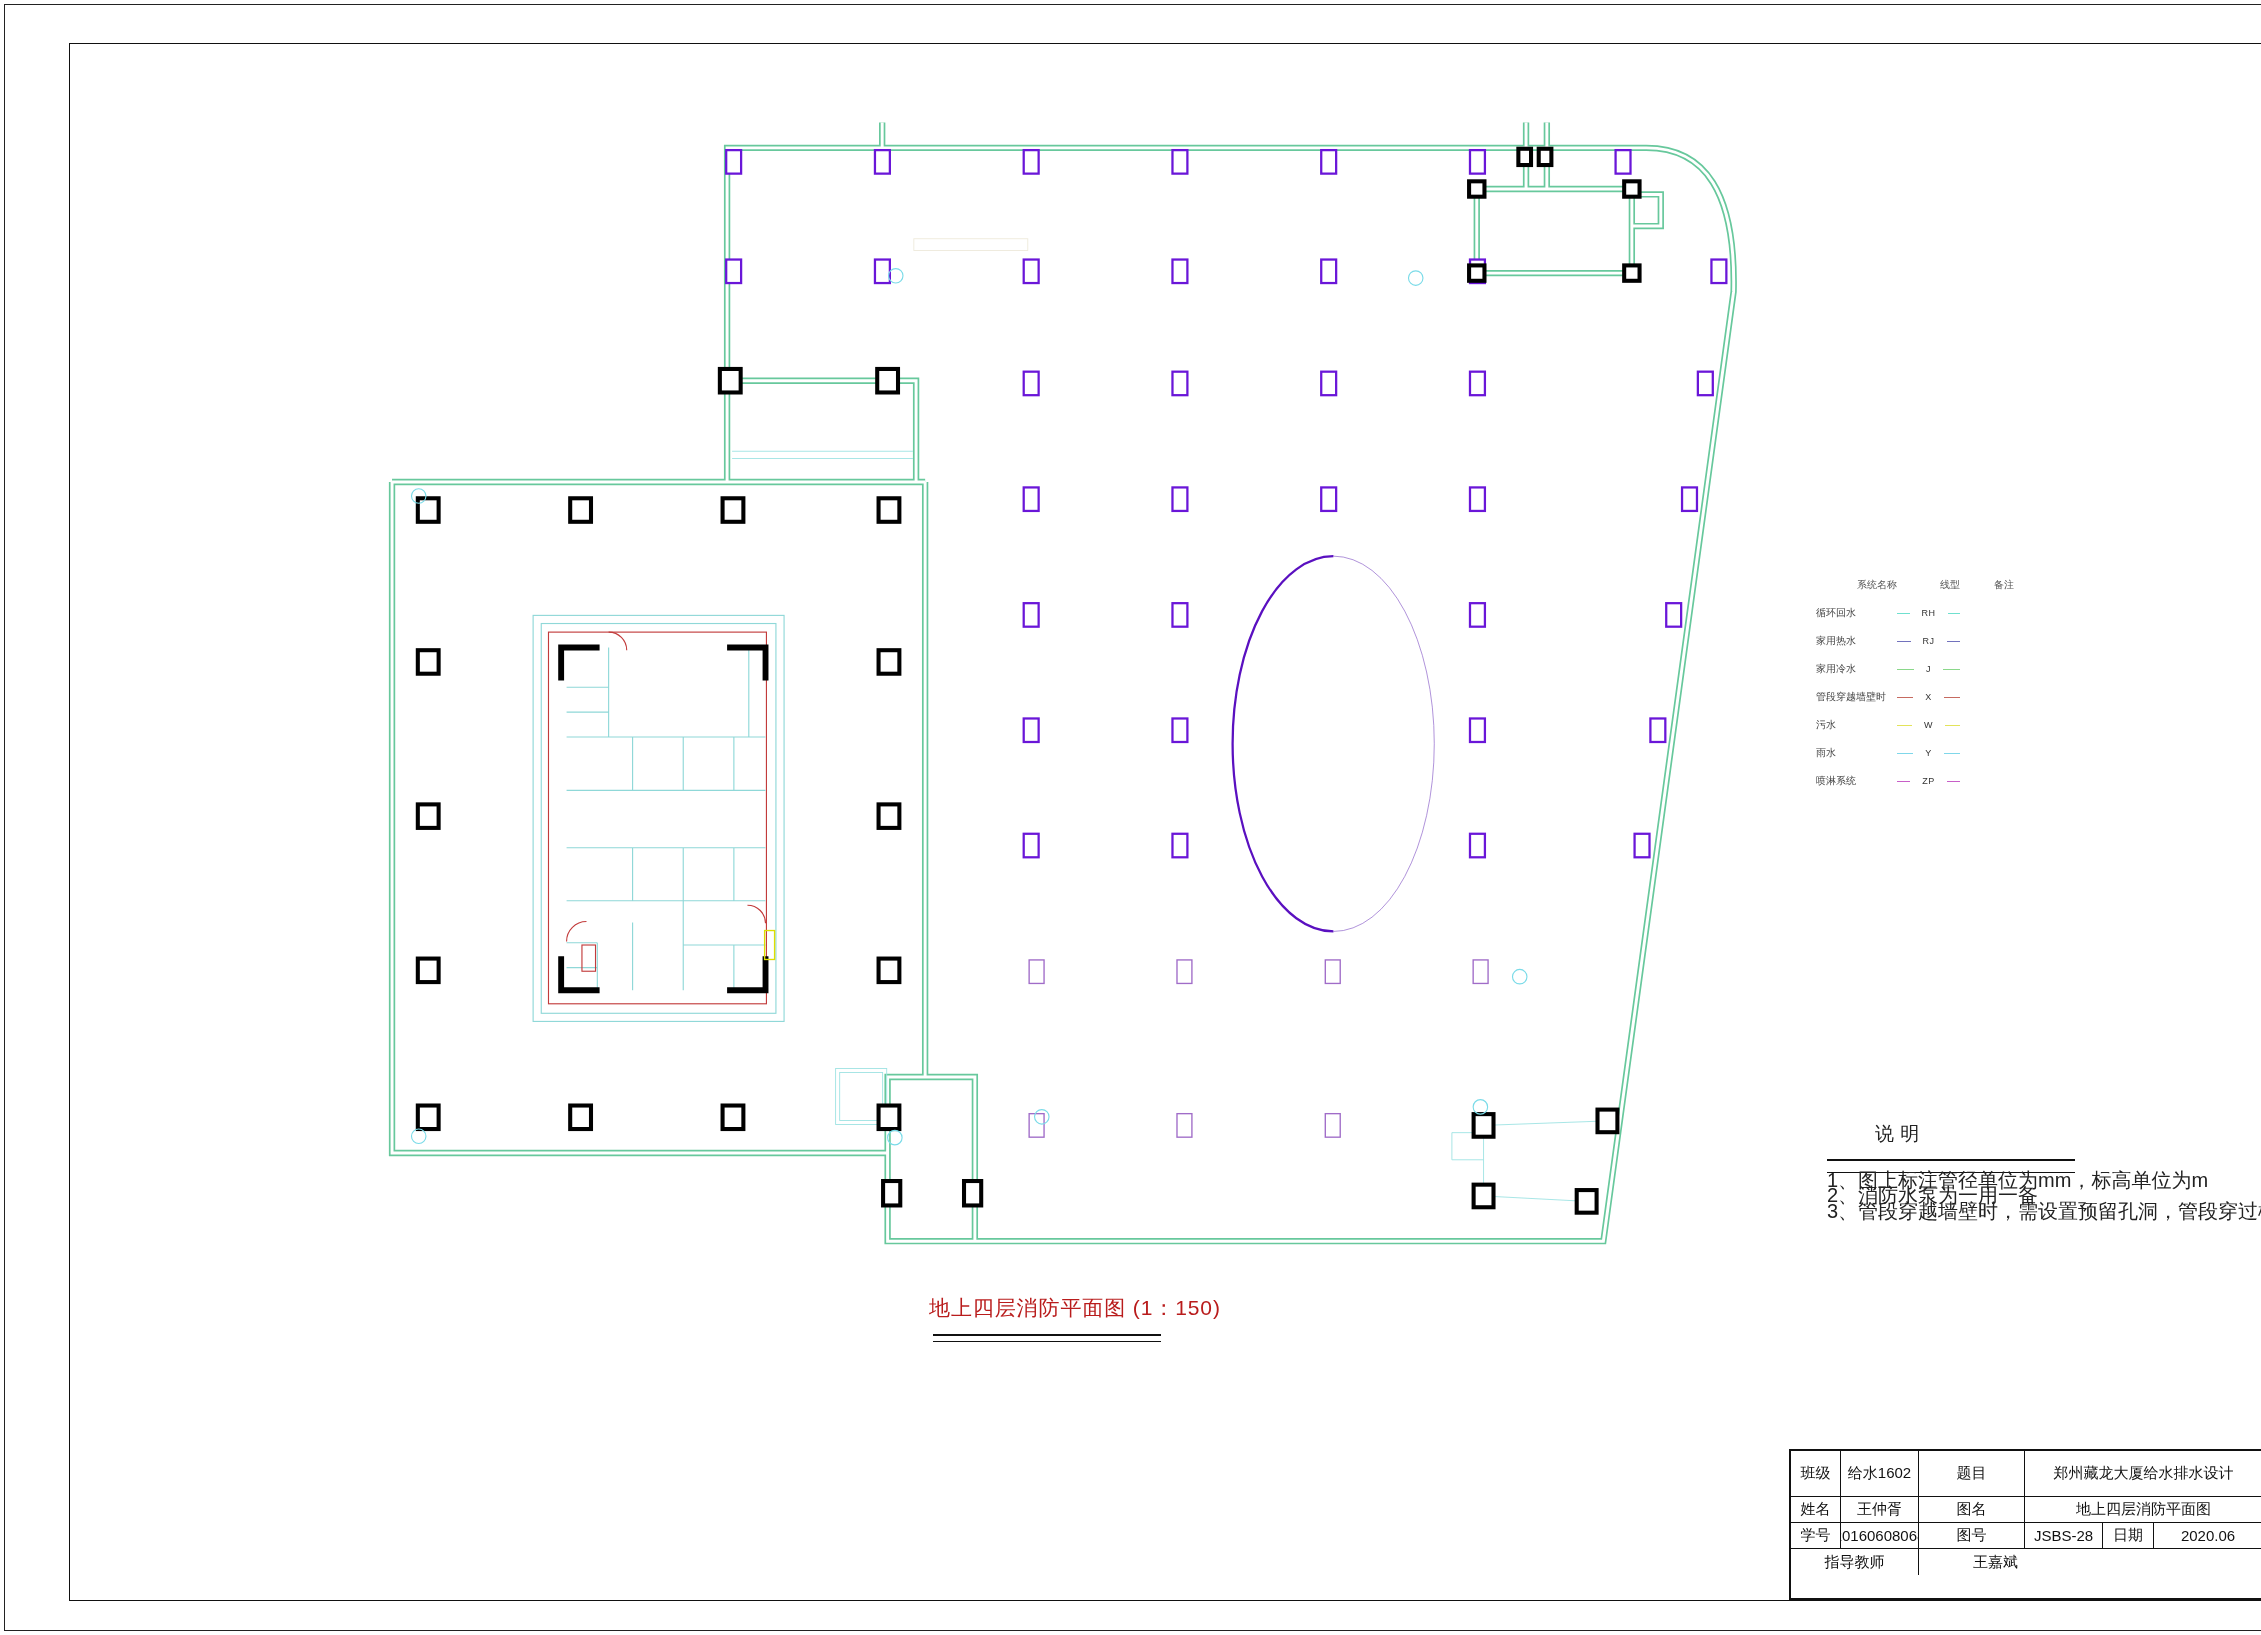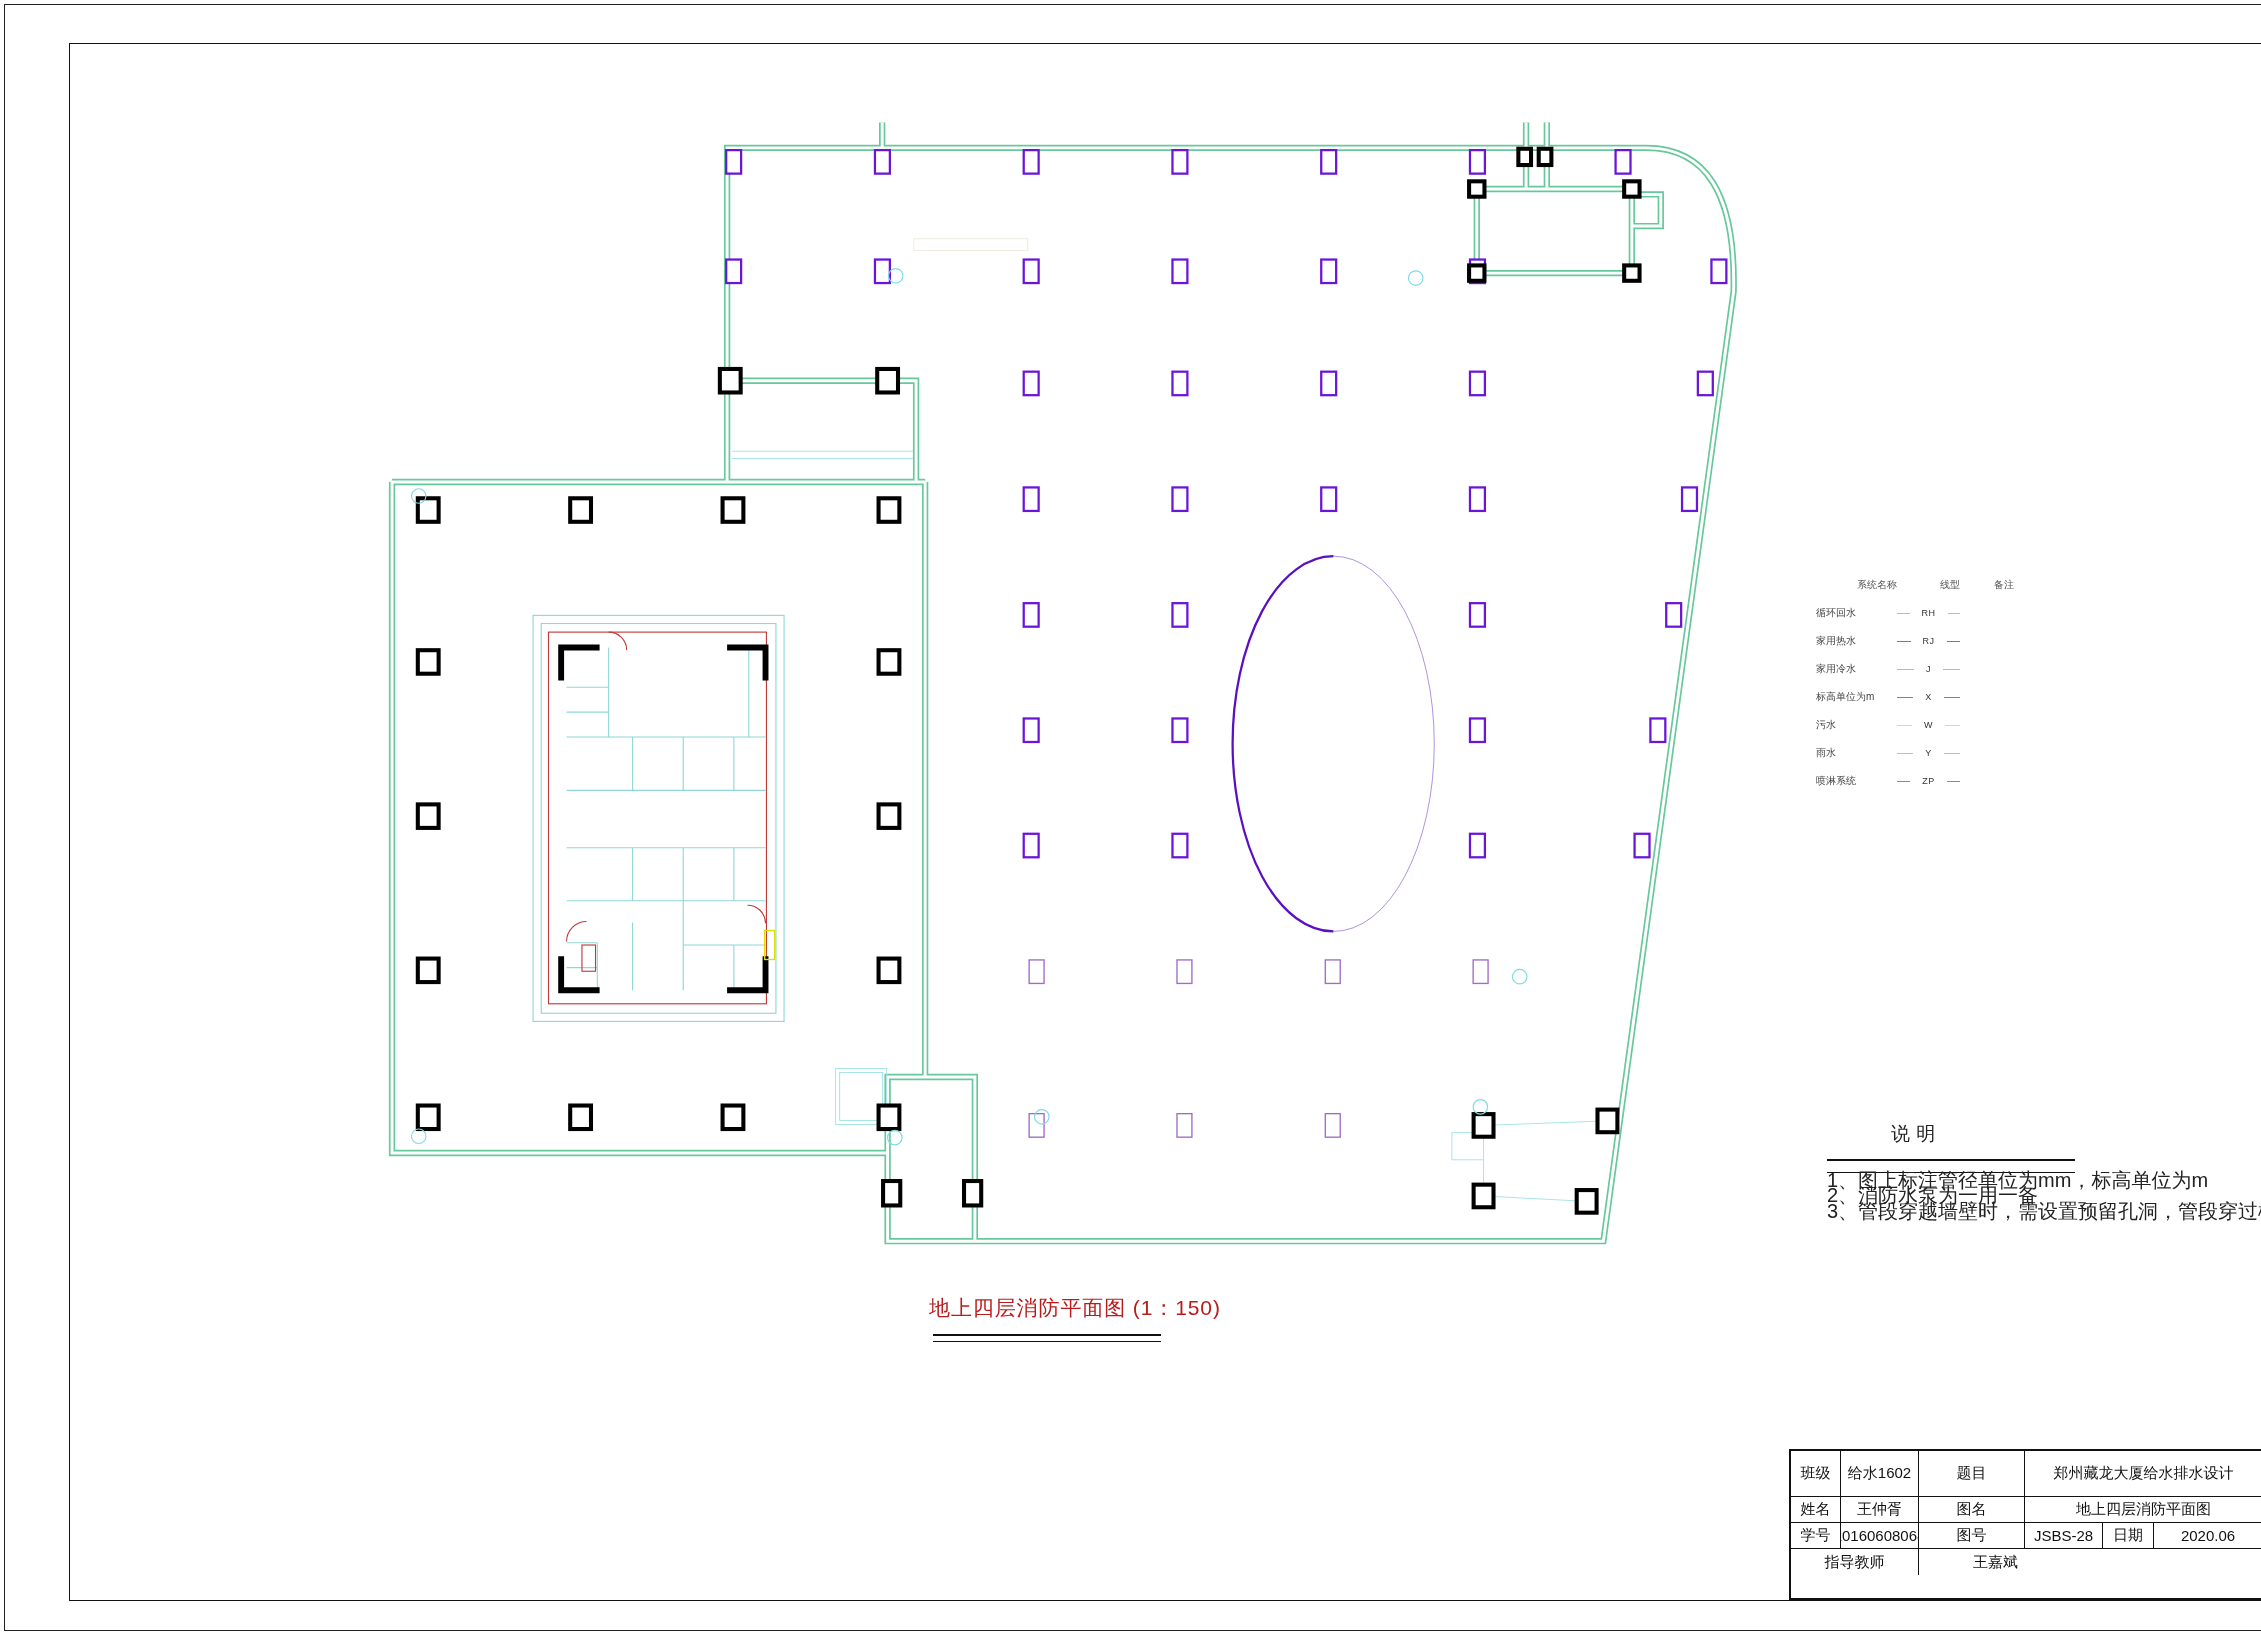--- a/index.html
+++ b/index.html
@@ -26,21 +26,21 @@
   .lg-head,.lg-row{display:grid;grid-template-columns:81px 63px 54px;align-items:center;height:28px;}
   .lg-head span{font-size:10px;color:#555;text-align:right;}
   .lg-name{font-size:10px;color:#444;text-align:left;}
   .lg-swatch{display:flex;align-items:center;gap:12px;}
   .lg-line{display:inline-block;width:18px;height:0;border-top:1.4px solid #000;}
   .lg-code{font-size:9px;color:#333;letter-spacing:0.5px;}
   .lg-remark{font-size:9px;}
 
   
   .notes{position:absolute;left:1827px;top:1121px;width:344px;}
-  .notes-title{font-size:19px;letter-spacing:6.3px;color:#222;margin-left:64px;}
+  .notes-title{font-size:19px;letter-spacing:6.3px;color:#222;margin-left:48px;}
   .nline1{width:248px;height:0;border-top:2.3px solid #111;margin-top:11.8px;}
   .nline2{width:248px;height:0;border-top:0.9px solid #111;margin-top:11px;}
   .note-item{font-size:20px;color:#222;margin-top:0;white-space:nowrap;line-height:15.4px;}
 
   
   .plan-caption{position:absolute;left:929px;top:1294px;width:235px;text-align:center;}
   .plan-caption-text{font-size:21px;letter-spacing:0.9px;color:#b91c1c;white-space:nowrap;}
   .cap-u1{width:228px;height:0;border-top:2.3px solid #111;margin:11.8px auto 0 auto;}
   .cap-u2{width:228px;height:0;border-top:0.9px solid #111;margin:5.4px auto 0 auto;}
 
@@ -224,21 +224,21 @@
       <div class="lg-row">
         <span class="lg-name">家用冷水</span>
         <div class="lg-swatch">
           <span class="lg-line" style="border-top-color: rgb(138, 216, 138);"></span>
           <span class="lg-code">J</span>
           <span class="lg-line" style="border-top-color: rgb(138, 216, 138);"></span>
         </div>
         <span class="lg-remark"></span>
       </div>
       <div class="lg-row">
-        <span class="lg-name">标高单位为m</span>
+        <span class="lg-name">管段穿越墙壁时</span>
         <div class="lg-swatch">
           <span class="lg-line" style="border-top-color: rgb(198, 106, 96);"></span>
           <span class="lg-code">X</span>
           <span class="lg-line" style="border-top-color: rgb(198, 106, 96);"></span>
         </div>
         <span class="lg-remark"></span>
       </div>
       <div class="lg-row">
         <span class="lg-name">污水</span>
         <div class="lg-swatch">

